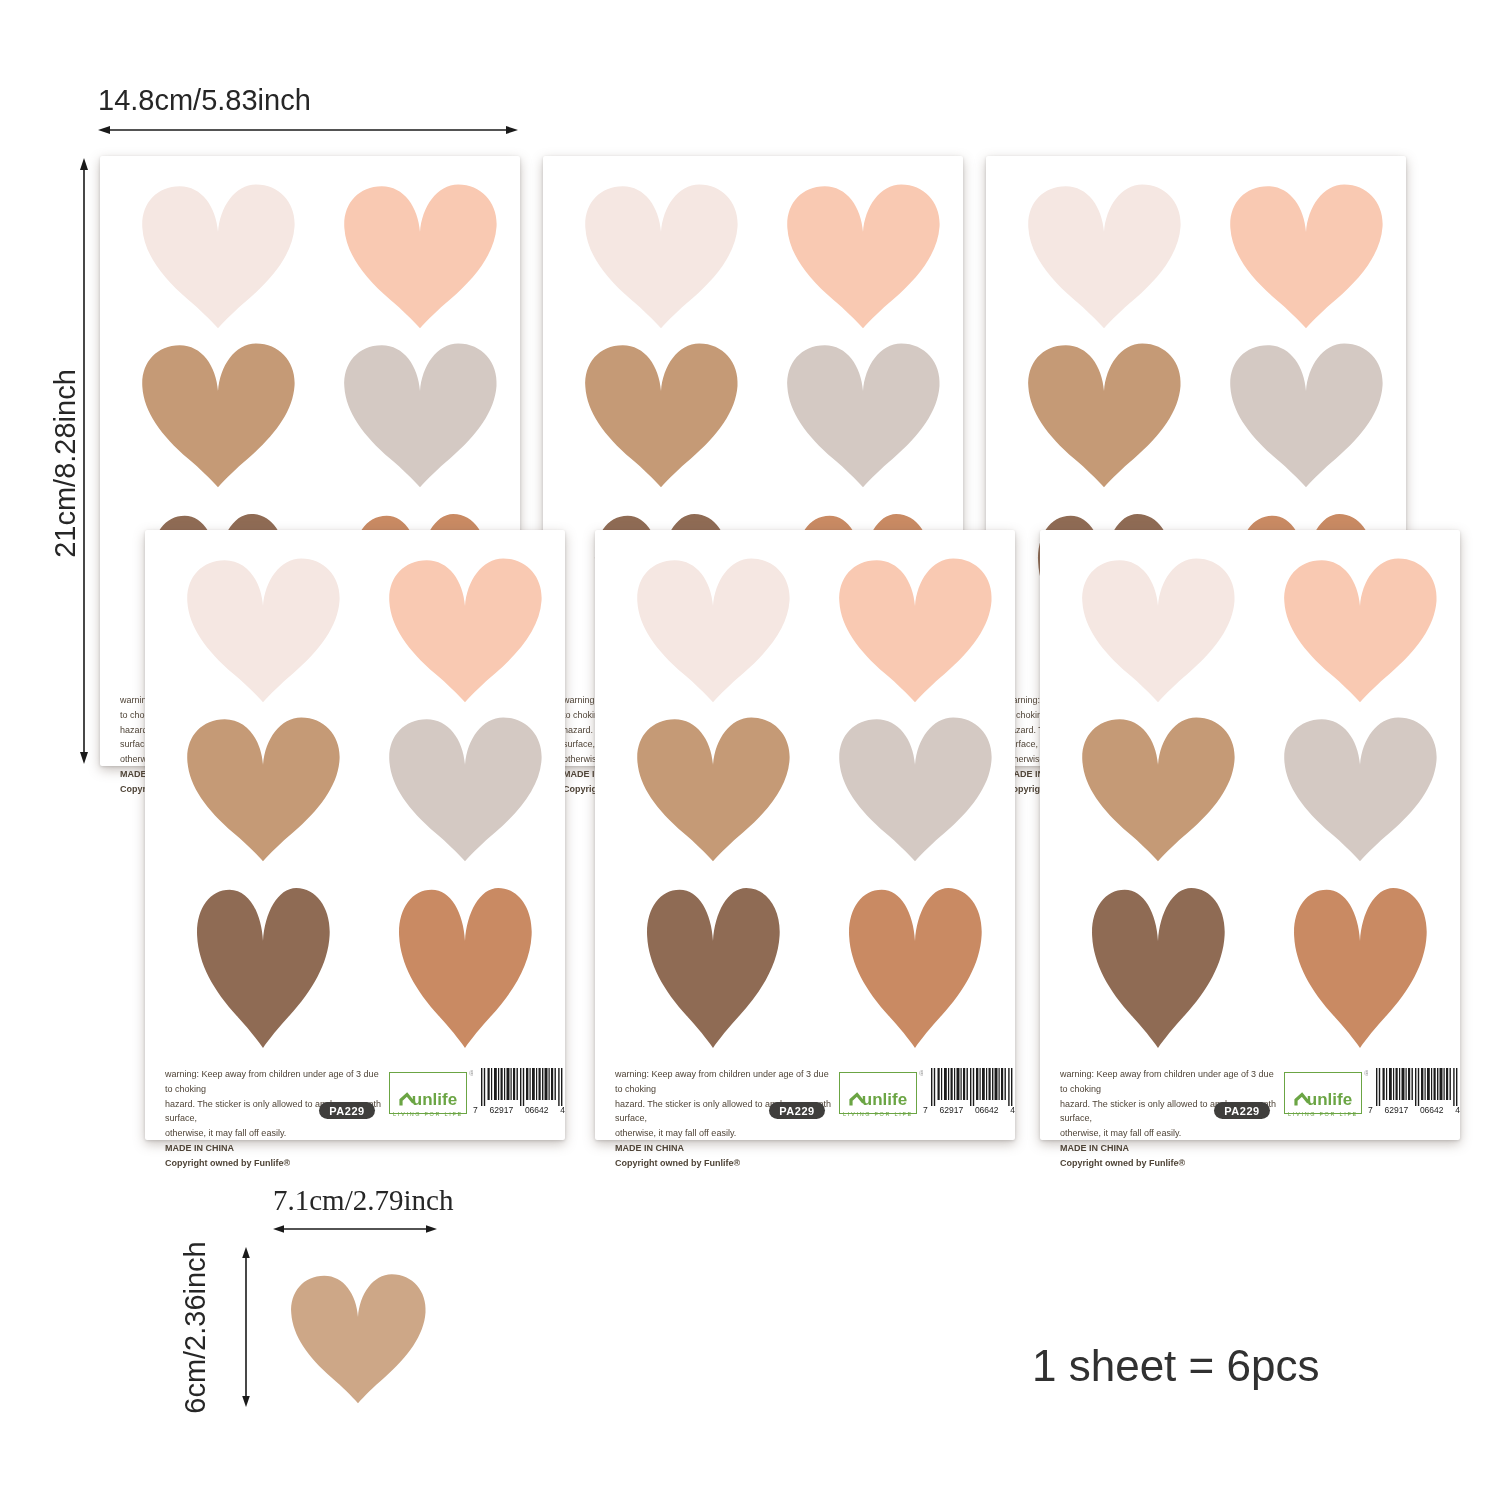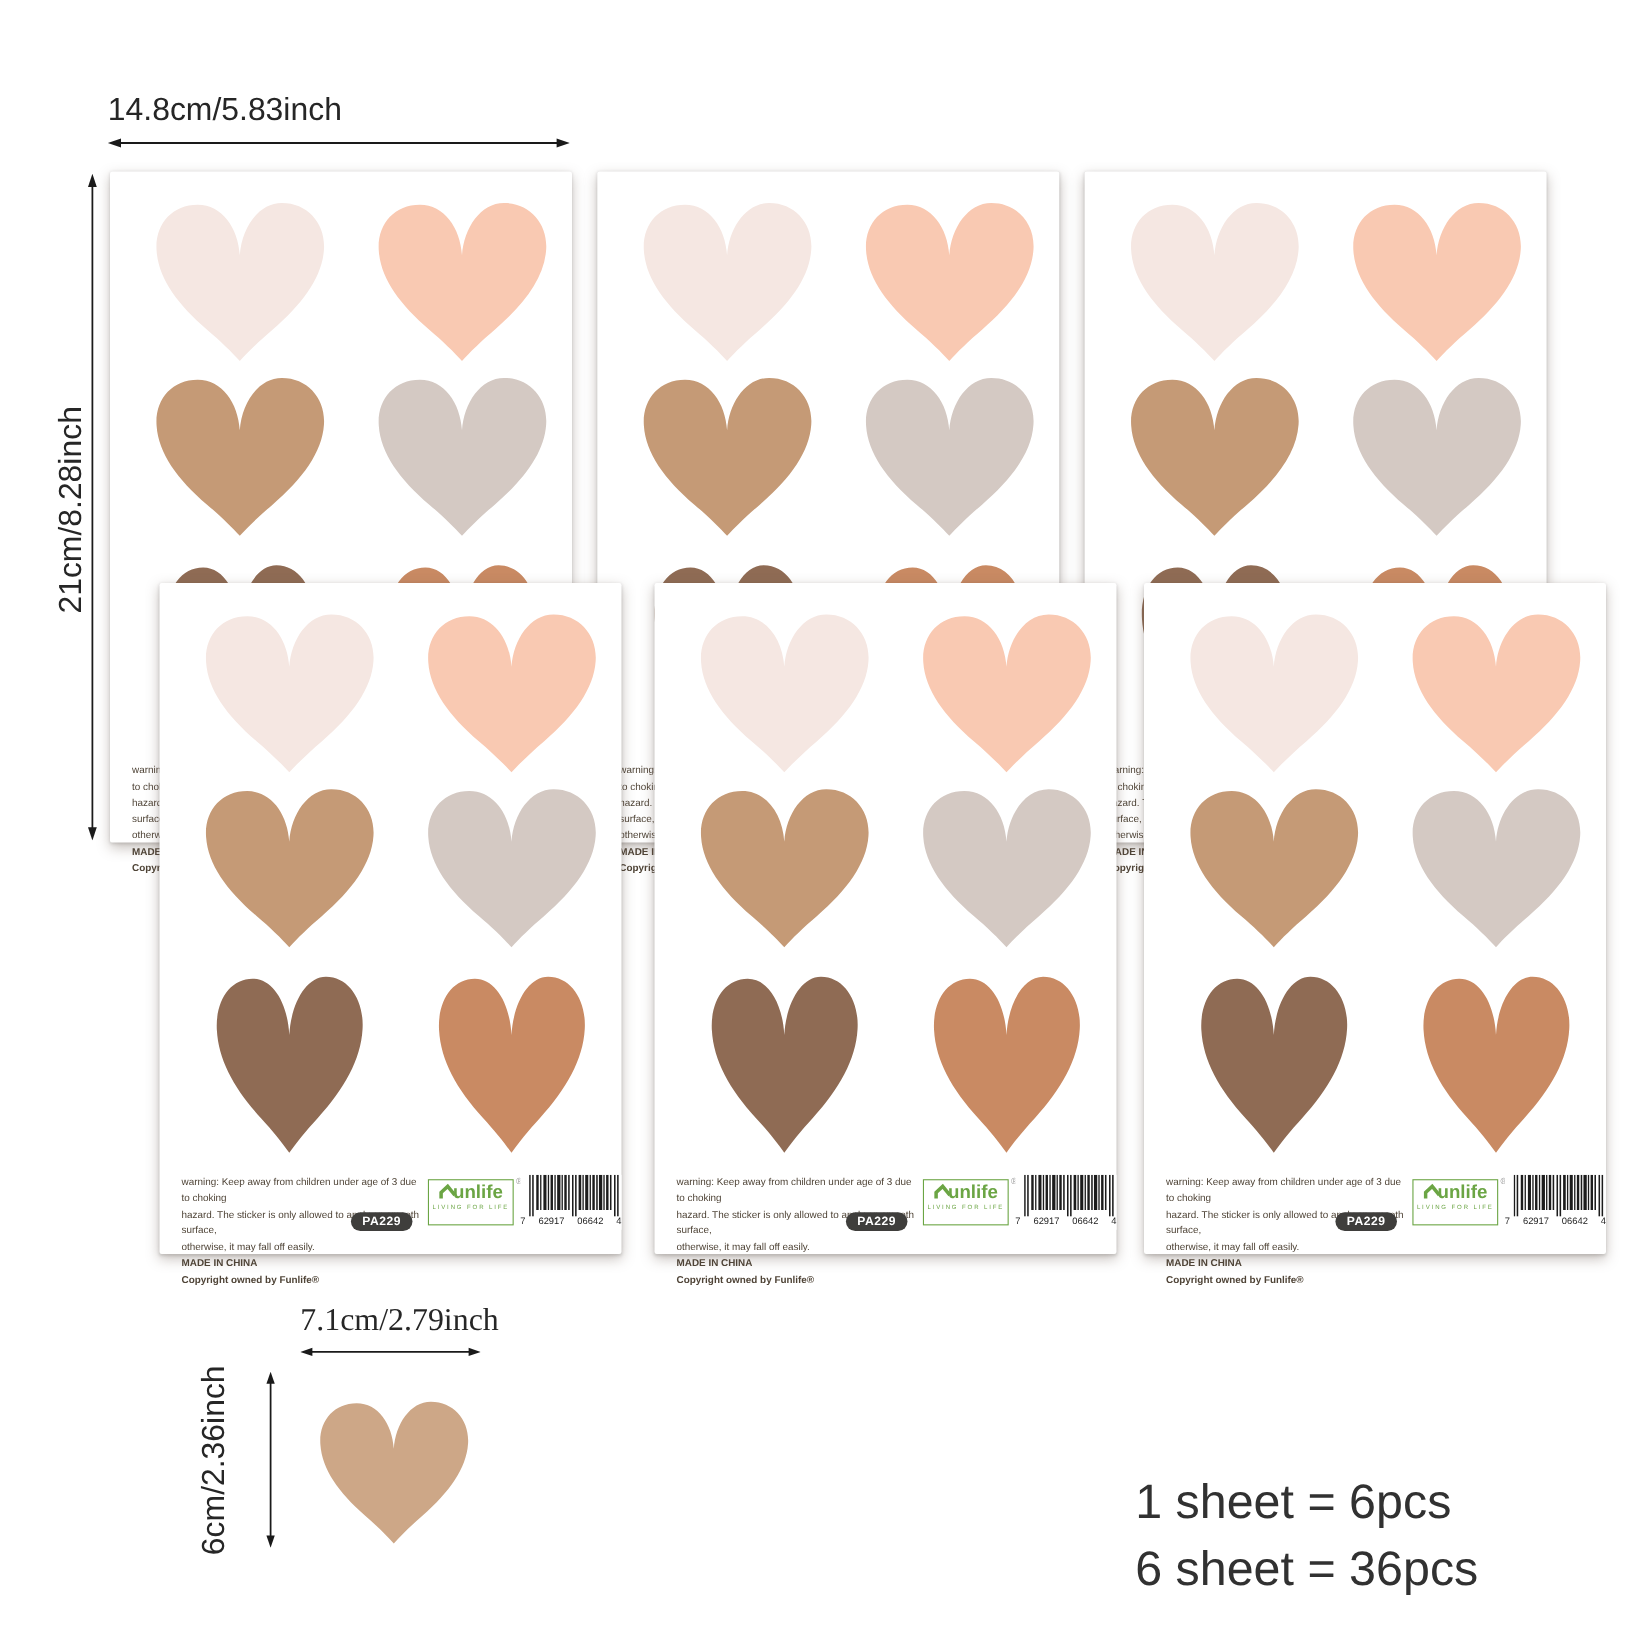--- a/index.html
+++ b/index.html
@@ -35,21 +35,21 @@
     background:#3f3e3c; border-radius:9px; color:#ffffff;
     font-size:11px; font-weight:bold; letter-spacing:.5px;
     display:flex; align-items:center; justify-content:center;
   }
 
   .logo {
     position:absolute; left:244px; top:542px; width:78px; height:42px;
     border:1.5px solid #6ba544;
   }
   .logo-reg { position:absolute; right:-9px; top:-4px; font-size:8px; color:#9a9a9a; }
-  .logo-row { display:flex; align-items:flex-end; justify-content:center; margin-top:0; height:19px; }
+  .logo-row { display:flex; align-items:flex-end; justify-content:center; margin-top:16px; height:19px; }
   .logo-roof { width:16px; height:15px; margin-right:-3px; margin-bottom:1px; }
   .logo-brand { font-size:17px; font-weight:bold; color:#6ba544; line-height:17px; }
   .logo-tagline { margin-top:3px; text-align:center; font-size:5.5px; letter-spacing:1.7px; color:#6ba544; white-space:nowrap; }
 
   .barcode { position:absolute; left:328px; top:538px; width:92px; height:50px; background:#fff; }
   .bars { position:absolute; left:8px; top:0; width:82px; height:38px; }
   .bdigits {
     position:absolute; left:0; right:0; top:37px; height:11px;
     display:flex; justify-content:space-between; align-items:flex-start;
     font-size:8.5px; color:#1c1c1c; line-height:11px;
@@ -584,15 +584,14 @@
     <line x1="7" y1="9" x2="7" y2="151"></line>
     <polygon points="7,0 3.2,11 10.8,11"></polygon>
     <polygon points="7,160 3.2,149 10.8,149"></polygon>
   </svg>
   <svg class="sample-heart" viewBox="0 0 100 100" preserveAspectRatio="none">
     <use href="#heartShape" fill="#cda787"></use>
   </svg>
 
   <div class="counts">
     <div>1 sheet = 6pcs</div>
-    <div>6 sheet = 36pcs</div>
   </div>
 </div>
 
 </body></html>

